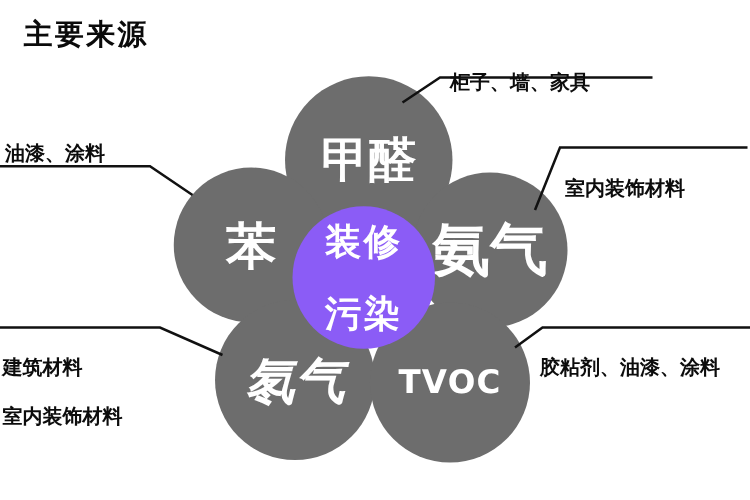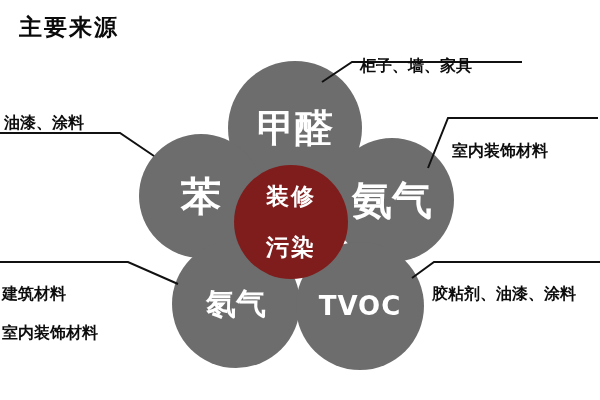--- a/index.html
+++ b/index.html
@@ -32,29 +32,29 @@
     display: flex;
     align-items: center;
     justify-content: center;
     color: #ffffff;
     font-weight: bold;
     z-index: 1;
     text-align: right;
   }
   .c-formaldehyde { left: 228px; top: 61px;  width: 134px; height: 134px; font-size: 38px; }
   .c-benzene      { left: 139px; top: 134px; width: 124px; height: 124px; font-size: 40px; }
-  .c-ammonia      { left: 330px; top: 138px; width: 124px; height: 124px; font-size: 40px; }
-  .c-radon        { left: 172px; top: 240px; width: 128px; height: 128px; font-size: 30px; }
+  .c-ammonia      { left: 330px; top: 138px; width: 124px; height: 124px; font-size: 46px; }
+  .c-radon        { left: 172px; top: 240px; width: 128px; height: 128px; font-size: 40px; font-style: italic; }
   .c-tvoc         { left: 296px; top: 242px; width: 128px; height: 128px; font-size: 26px; letter-spacing: 1px; }
   .c-center {
     left: 234px; top: 165px; width: 114px; height: 114px;
-    background: #7f1d1d;
+    background: #8b5cf6;
     z-index: 5;
     flex-direction: column;
-    font-size: 23px;
+    font-size: 29px;
     line-height: 1.2;
     letter-spacing: 2px;
     gap: 23px;
   }
   .lines {
     position: absolute;
     left: 0;
     top: 0;
     z-index: 6;
     pointer-events: none;

